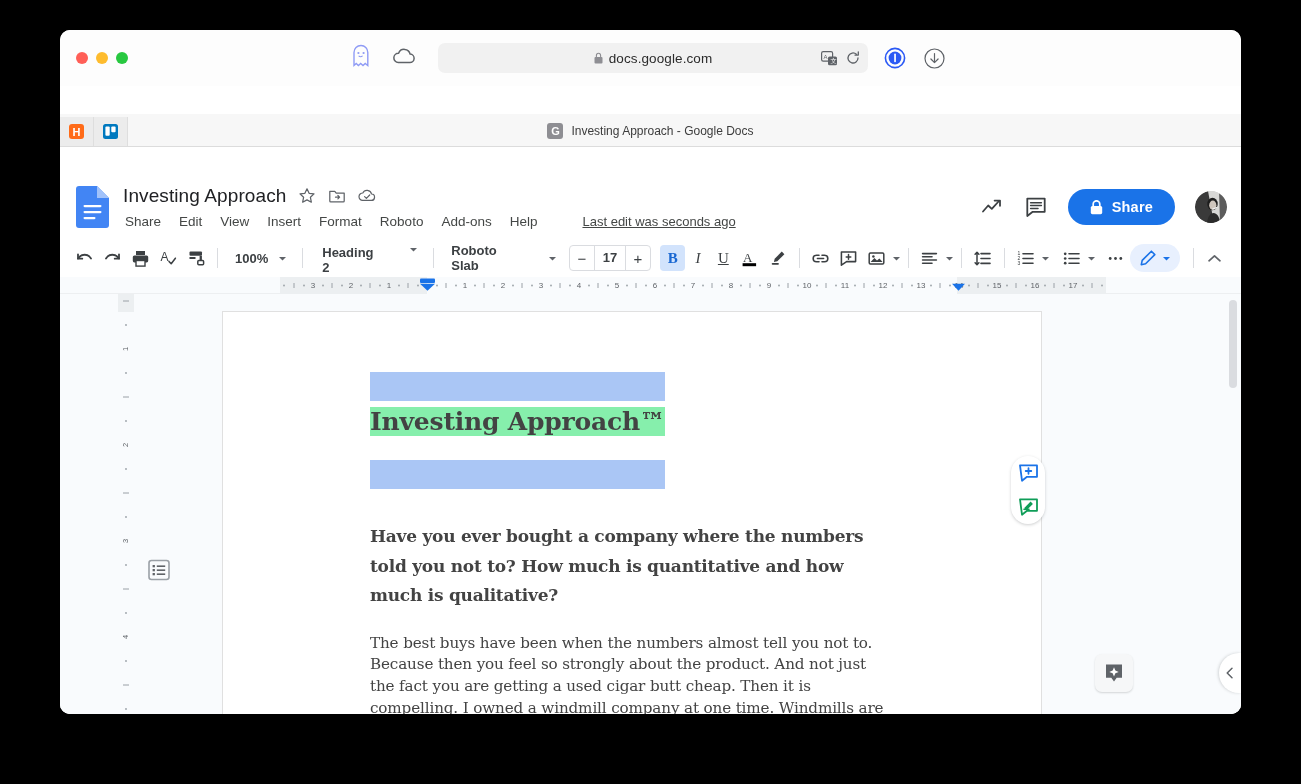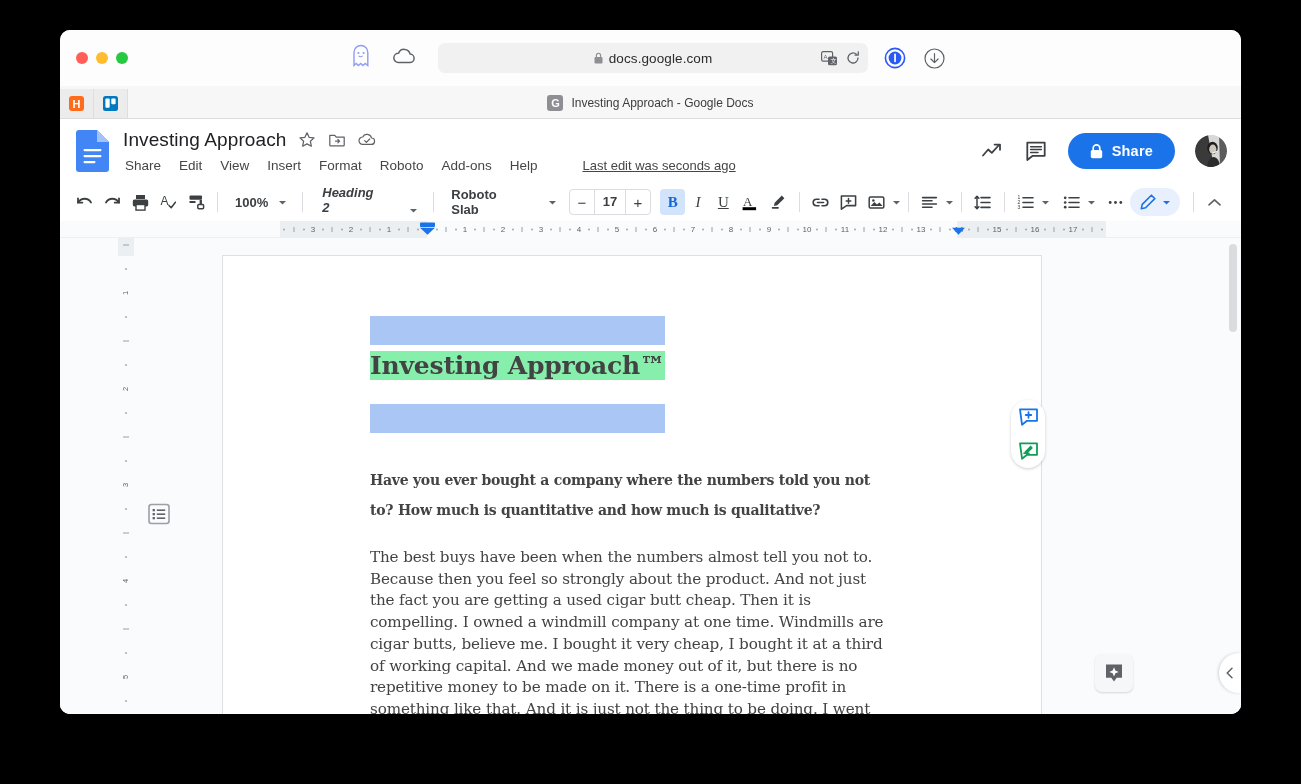--- a/index.html
+++ b/index.html
@@ -13,20 +13,21 @@
   
   #browser-window {
     position: absolute;
     left: 60px; top: 30px;
     width: 1181px; height: 684px;
     background: #ffffff;
     border-radius: 10px;
     overflow: hidden;
     display: flex;
     flex-direction: column;
+    gap: 28px;
   }
 
   
   #titlebar {
     height: 56px;
     background: #fdfdfd;
     display: flex;
     align-items: center;
     position: relative;
     flex: 0 0 auto;
@@ -179,24 +180,23 @@
     margin: 0 7px; flex: 0 0 auto;
   }
   .tb-caret { width: 9px; height: 9px; margin-left: 1px; flex: 0 0 auto; }
   .tb-group { display: flex; align-items: center; gap: 0; flex: 0 0 auto; }
   #zoom-select {
     display: flex; align-items: center; gap: 9px;
     padding: 0 8px 0 10px; height: 26px; border-radius: 4px; justify-content: flex-end;
   }
   #zoom-value { font-size: 13px; color: #3c4043; font-weight: bold; }
   #style-select {
-    display: flex; align-items: flex-end; gap: 26px;
+    display: flex; align-items: flex-start; gap: 26px;
     padding: 0 8px 0 12px; height: 26px; border-radius: 4px;
     min-width: 116px;
-    font-style: italic;
   }
   #style-value { font-size: 13px; color: #3c4043; font-weight: bold; }
   #font-select {
     display: flex; align-items: center; gap: 22px;
     padding: 0 8px 0 10px; height: 26px; border-radius: 4px;
   }
   #font-value { font-size: 13px; color: #3c4043; font-weight: bold; }
   #fontsize-group {
     display: flex; align-items: center;
     border: 1px solid #dadce0; border-radius: 4px;
@@ -274,21 +274,21 @@
     font-size: 25px; font-weight: bold;
     color: #434343;
     letter-spacing: -0.2px;
     display: inline;
     background: #86efac;
     box-shadow: 0 53px 0 #aac6f5, 0 -35px 0 #aac6f5;
   }
   #h1-wrap { margin-bottom: 86px; }
   #doc-h2 {
     font-family: "DejaVu Serif", "Liberation Serif", serif;
-    font-size: 14px; font-weight: bold;
+    font-size: 17px; font-weight: bold;
     color: #434343;
     line-height: 29.5px;
     margin-bottom: 22px;
     letter-spacing: -0.25px;
   }
   #doc-p {
     font-family: "DejaVu Serif", "Liberation Serif", serif;
     font-size: 15.2px;
     color: #434343;
     line-height: 21.7px;

